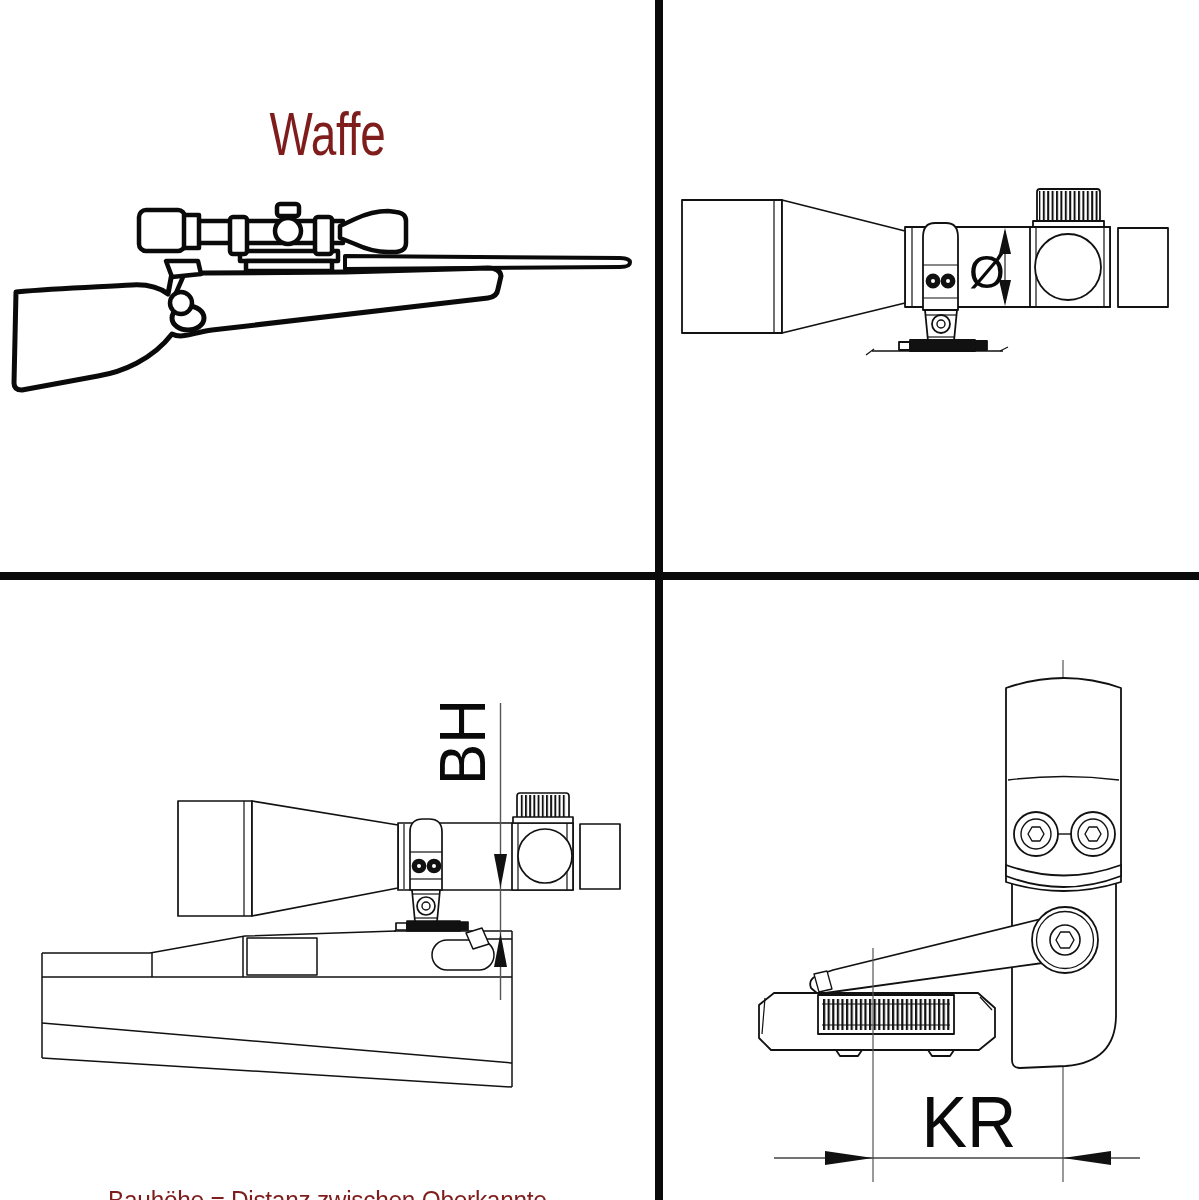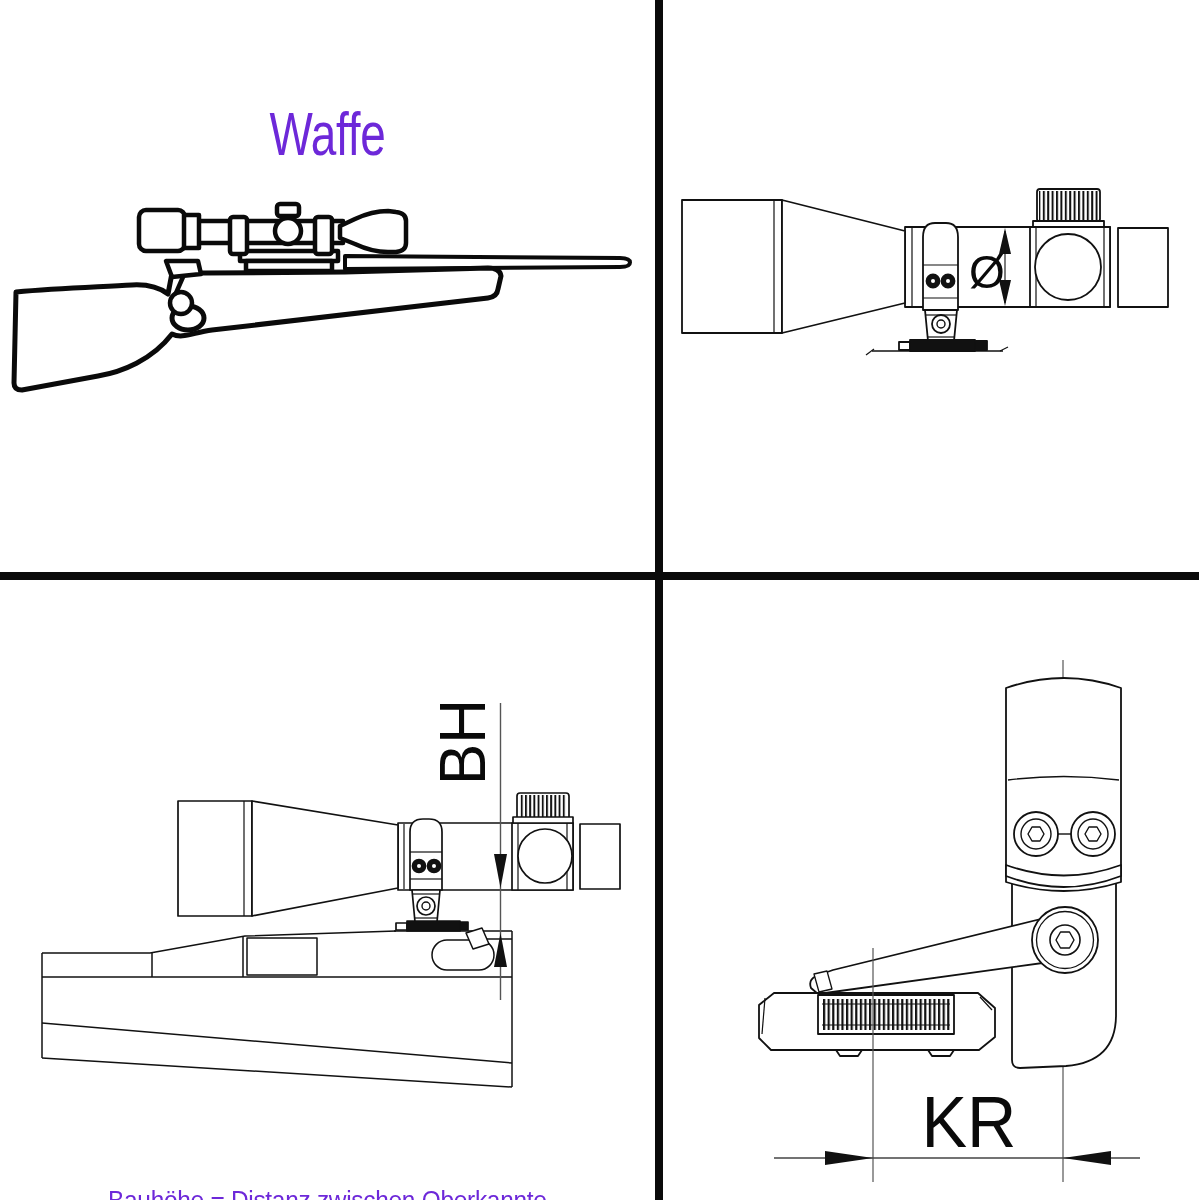--- a/index.html
+++ b/index.html
@@ -5,21 +5,21 @@
   html,body{margin:0;padding:0;background:#ffffff;}
   #canvas{
     position:relative;width:1199px;height:1200px;background:#ffffff;overflow:hidden;
     font-family:"Liberation Sans", sans-serif;color:#0a0a0a;
   }
   .divider-v{position:absolute;left:655px;top:0;width:8px;height:1200px;background:#0a0a0a;}
   .divider-h{position:absolute;left:0;top:572px;width:1199px;height:8px;background:#0a0a0a;}
   .panel{position:absolute;}
   .panel svg{position:absolute;left:0;top:0;}
   .title{
-    position:absolute;text-align:center;white-space:nowrap;color:#6d28d9;
+    position:absolute;text-align:center;white-space:nowrap;color:#7f1d1d;
     letter-spacing:-0.3px;
   }
   .title-waffe{left:0;top:98px;width:655px;font-size:62px;}
   .title-waffe span{display:inline-block;transform:scaleX(0.74);}
   .title-bl{left:0;top:604px;width:655px;font-size:26px;line-height:33px;}
   .title-bl span{display:inline-block;transform:scaleX(0.94);}
   .dim-label{font-family:"Liberation Sans", sans-serif;fill:#0a0a0a;}
 </style>
 </head>
 <body>

